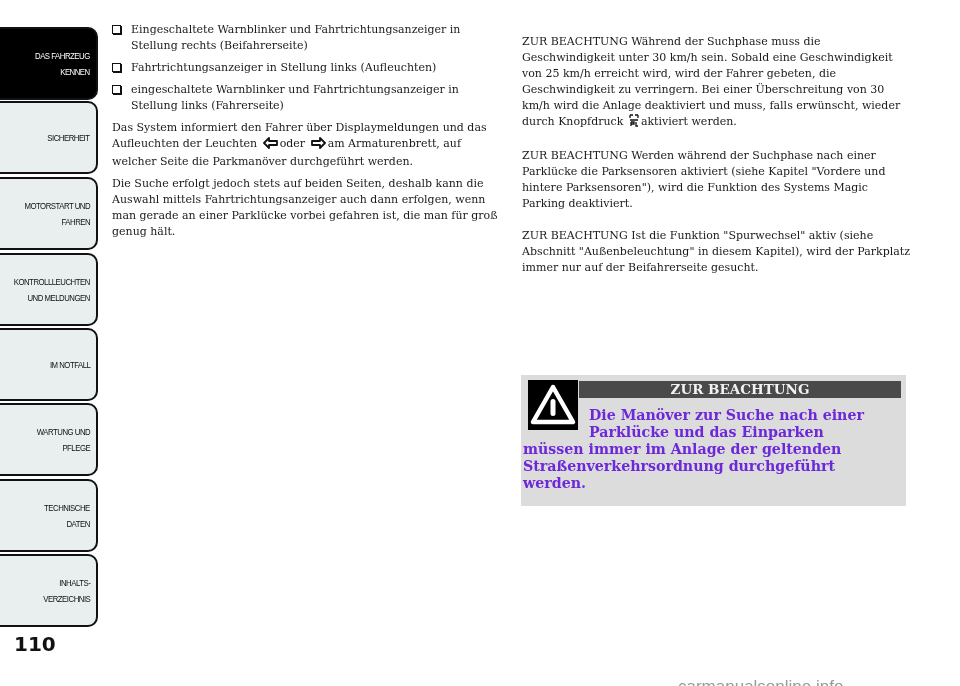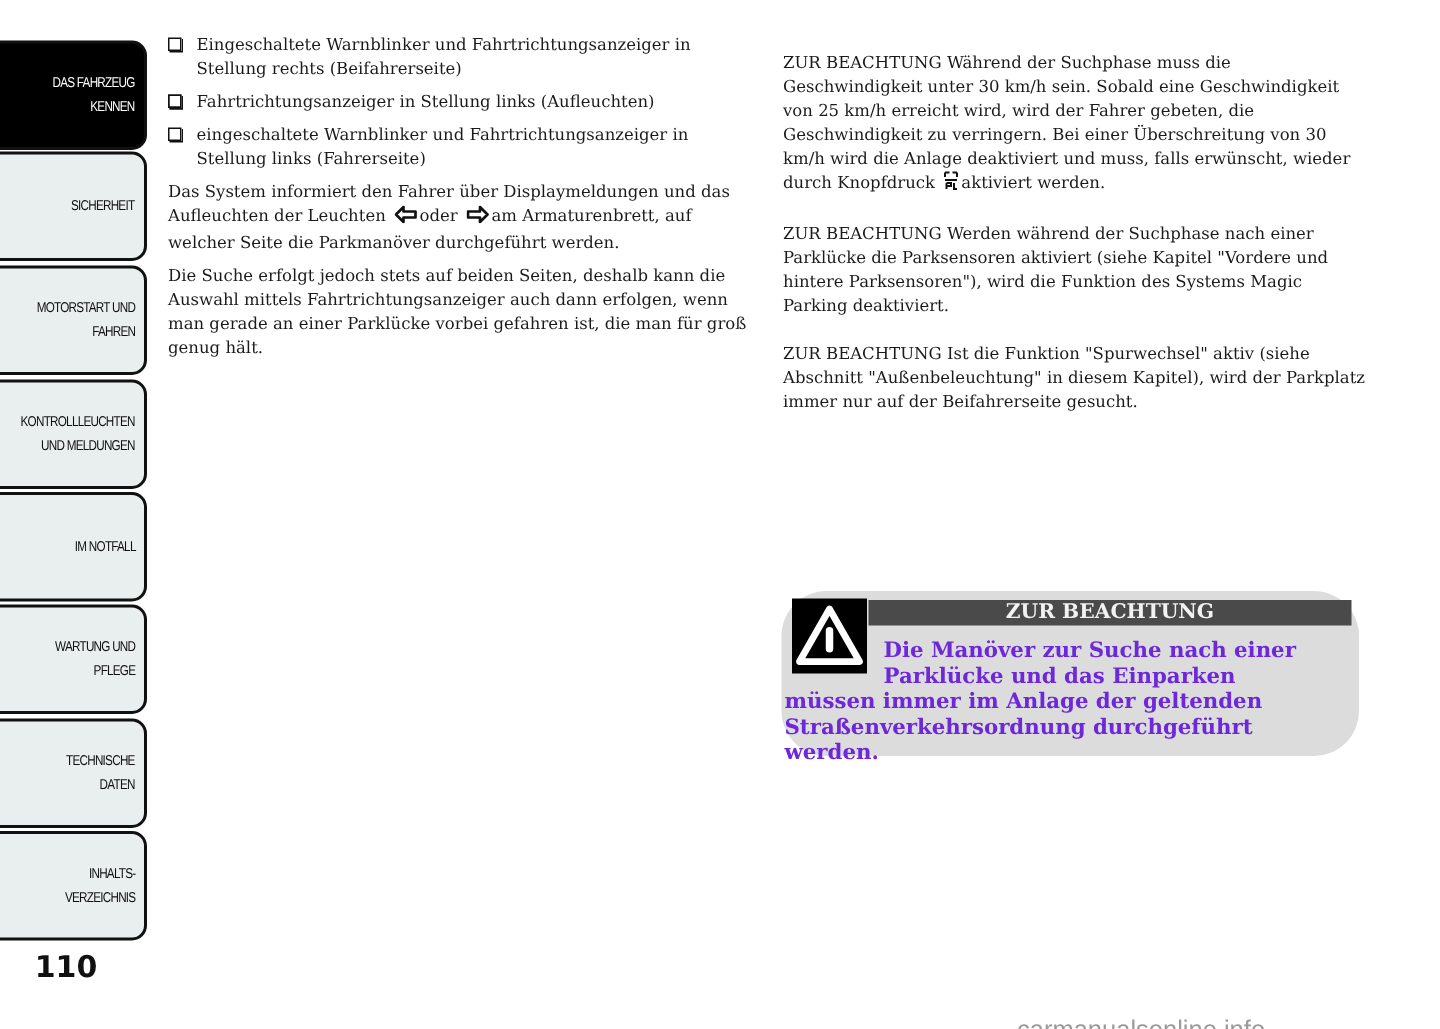--- a/index.html
+++ b/index.html
@@ -16,39 +16,38 @@
     padding-right: 6px;
   }
   .tab.active { background: #000; }
   .tab-label {
     font-family: "Liberation Sans", sans-serif; font-size: 9.5px; line-height: 16px;
     text-align: right; color: #111; letter-spacing: -0.6px; transform: scaleX(0.82);
     transform-origin: right center; white-space: pre-line; text-transform: uppercase;
   }
   .tab.active .tab-label { color: #fff; }
   .page-num {
-    position: absolute; left: 14px; top: 632px; width: 60px; text-align: center;
+    position: absolute; left: 14px; top: 632px; width: 60px; 
     font-family: "DejaVu Sans", sans-serif; font-weight: bold; font-size: 20px; color: #111;
   }
   .col { position: absolute; font-size: 11px; line-height: 16px; }
   .col-left { left: 112px; top: 22px; width: 390px; }
   .col-right { left: 522px; top: 34px; width: 390px; }
   .bullet { position: relative; padding-left: 19px; margin: 0 0 6px 0; }
   .bullet .box {
     position: absolute; left: 0; top: 3px; width: 9px; height: 9px;
     border: 1.5px solid #111; box-sizing: border-box;
     box-shadow: 1px 1px 0 #111;
   }
   .para { margin: 0 0 6px 0; }
   .para.gap { margin-bottom: 16px; }
   .icon-inline { display: inline-block; vertical-align: -2px; margin: 0 2px; }
   .warning {
-    position: absolute; left: 521px; top: 394px; width: 385px; height: 110px;
+    position: absolute; left: 521px; top: 375px; width: 385px; height: 131px;
     background: #dcdcdc;
-    border-radius: 30px;
   }
   .warn-icon { position: absolute; left: 7px; top: 5px; width: 50px; height: 50px; background: #000; }
   .warn-bar {
     position: absolute; left: 58px; top: 6px; width: 322px; height: 17px;
     background: #4a4a4a; color: #f2f2f2; font-weight: bold; font-size: 13.5px;
     text-align: center; line-height: 17px;
   }
   .warn-body {
     position: absolute; left: 2px; top: 32px; width: 370px;
     font-weight: bold; font-size: 14.2px; line-height: 17px; color: #6d28d9;

